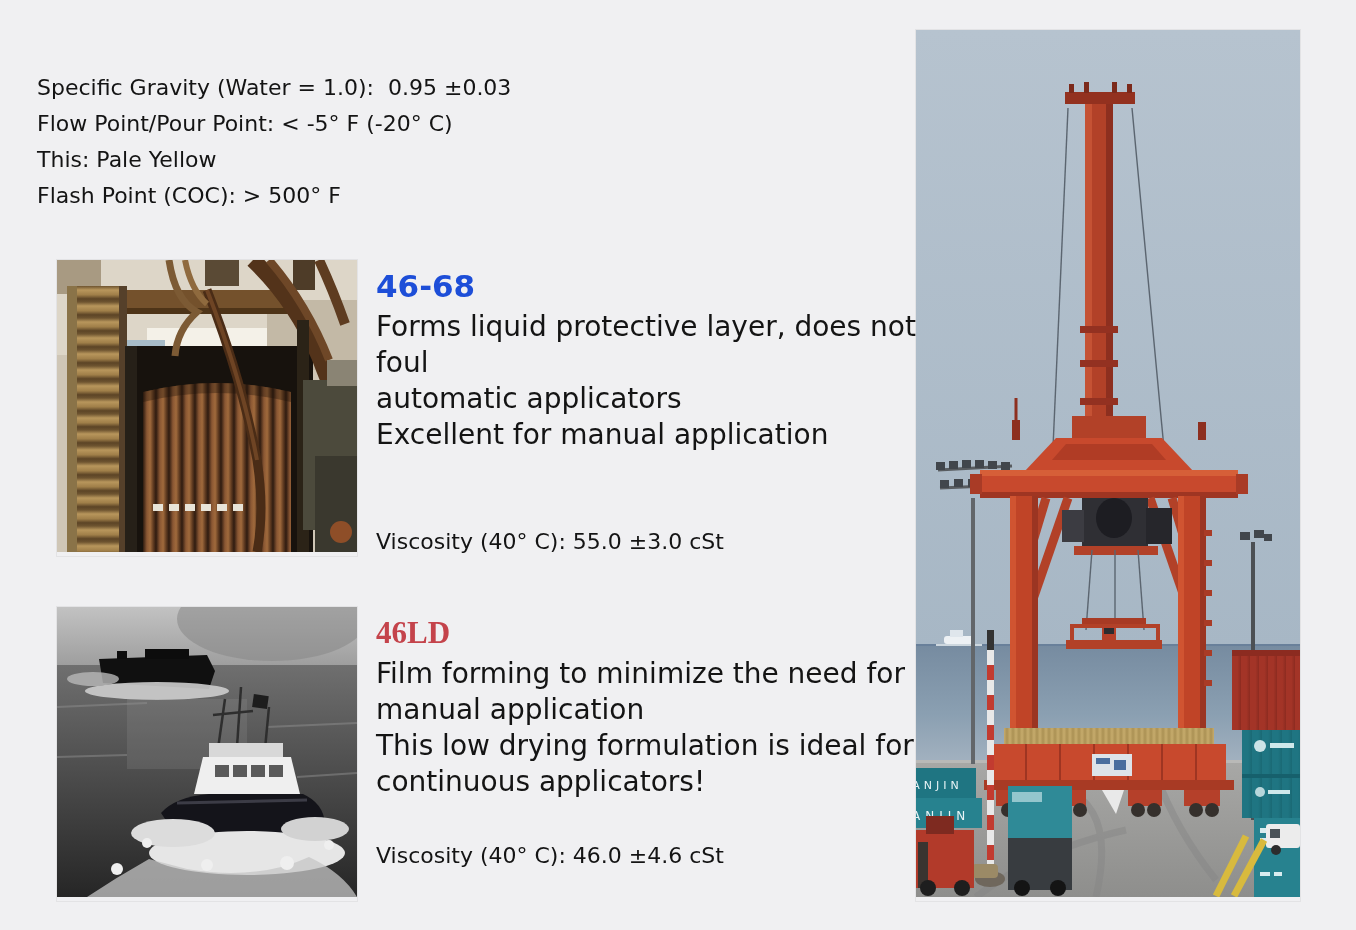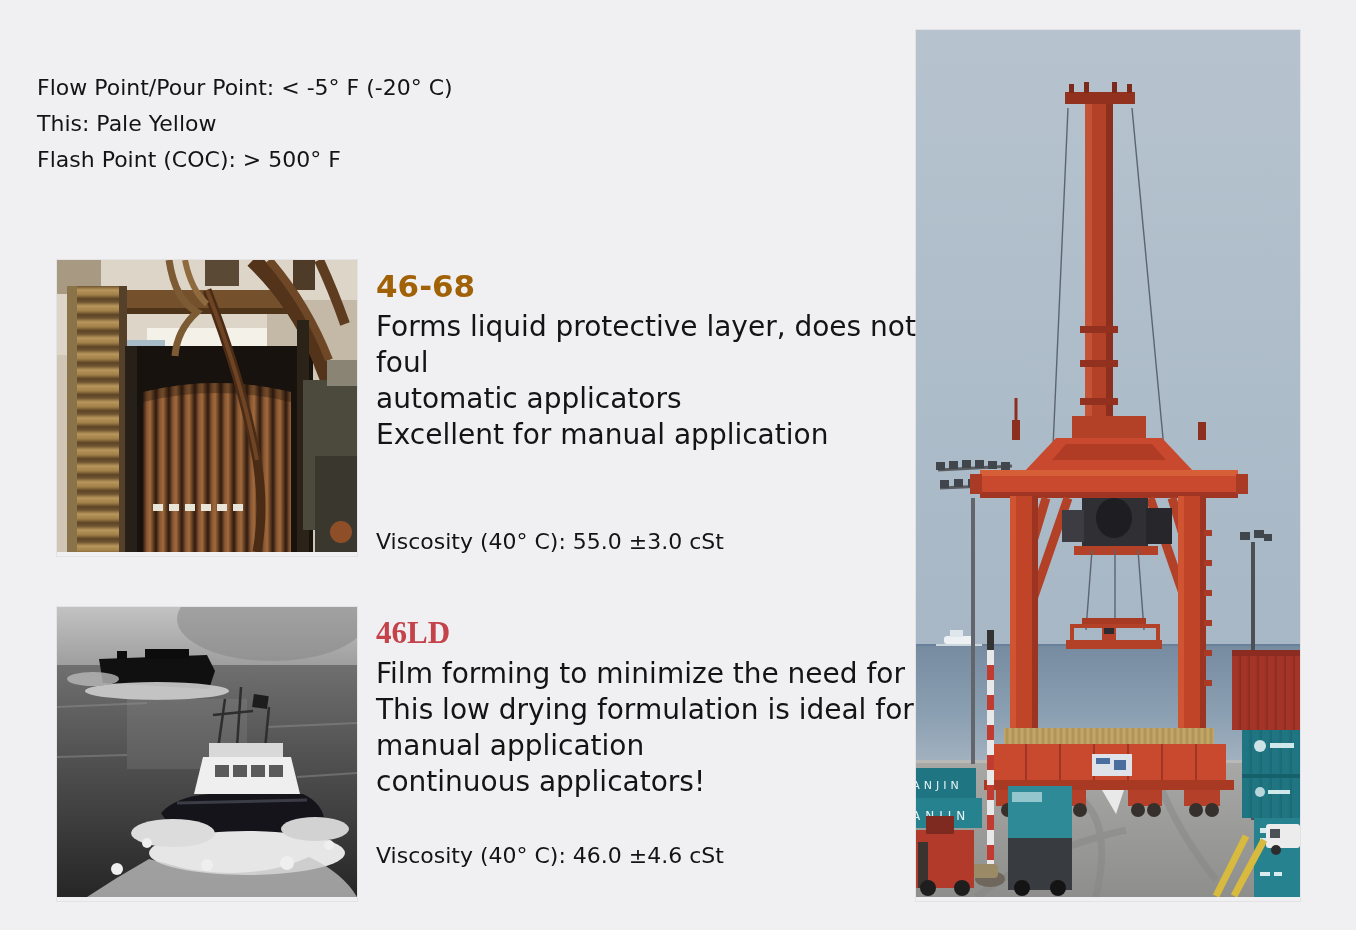--- a/index.html
+++ b/index.html
@@ -20,20 +20,21 @@
   #p1-visc      { left:376px; top:524px; }
   #p2-photo     { left:57px;  top:607px; }
   #p2-text      { left:376px; top:610px; width:560px; }
   #p2-visc      { left:376px; top:838px; }
   #crane-photo  { left:916px; top:30px; }
 </style>
 </head>
 <body style="background: rgb(240, 240, 242); color: rgb(20, 20, 20);">
 
 <div id="specs" class="abs">
+  <div class="spec-line">Specific Gravity (Water = 1.0):  0.95 ±0.03</div>
   <div class="spec-line">Flow Point/Pour Point: &lt; -5° F (-20° C)</div>
   <div class="spec-line">This: Pale Yellow</div>
   <div class="spec-line">Flash Point (COC): &gt; 500° F</div>
 </div>
 
 <div id="p1-photo" class="abs photo">
   <svg width="300" height="292" viewBox="0 0 300 292">
     <defs>
       <linearGradient id="gearTeeth" x1="0" y1="26" x2="0" y2="42" gradientUnits="userSpaceOnUse" spreadMethod="repeat">
         <stop offset="0" stop-color="#6e5430"></stop>
@@ -94,21 +95,21 @@
           <rect x="128" y="244" width="10" height="7"></rect>
           <rect x="144" y="244" width="10" height="7"></rect>
           <rect x="160" y="244" width="10" height="7"></rect>
           <rect x="176" y="244" width="10" height="7"></rect>
         </g>
     </g>
   </svg>
 </div>
 
 <div id="p1-text" class="abs">
-  <div class="product-heading" style="color: #a16207;">46-68</div>
+  <div class="product-heading" style="color: #1d4ed8;">46-68</div>
   <div class="body-line">Forms liquid protective layer, does not foul</div>
   <div class="body-line">automatic applicators</div>
   <div class="body-line">Excellent for manual application</div>
 </div>
 <div id="p1-visc" class="abs viscosity">Viscosity (40° C): 55.0 ±3.0 cSt</div>
 
 <div id="p2-photo" class="abs photo">
   <svg width="300" height="290" viewBox="0 0 300 290">
     <defs>
       <linearGradient id="tsky" x1="0" y1="0" x2="0" y2="1">
@@ -169,22 +170,22 @@
         <circle cx="272" cy="238" r="5"></circle>
           <circle cx="60" cy="262" r="6"></circle>
       </g>
     </g>
   </svg>
 </div>
 
 <div id="p2-text" class="abs">
   <div class="product-heading" style="color: rgb(196, 67, 75); font-family: Liberation Serif, serif;">46LD</div>
   <div class="body-line">Film forming to minimize the need for</div>
+  <div class="body-line">manual application</div>
   <div class="body-line">This low drying formulation is ideal for</div>
-  <div class="body-line">manual application</div>
   <div class="body-line">continuous applicators!</div>
 </div>
 <div id="p2-visc" class="abs viscosity">Viscosity (40° C): 46.0 ±4.6 cSt</div>
 
 <div id="crane-photo" class="abs photo">
   <svg width="384" height="867" viewBox="0 0 384 867">
     <defs>
       <linearGradient id="csky" x1="0" y1="0" x2="0" y2="1">
         <stop offset="0" stop-color="#b6c3cf"></stop>
           <stop offset="1" stop-color="#a7b7c5"></stop>

